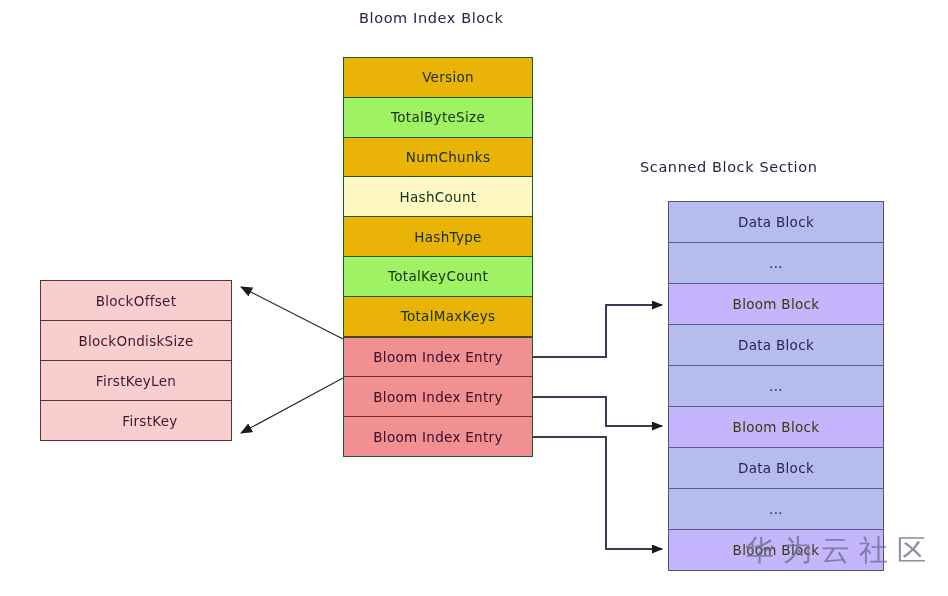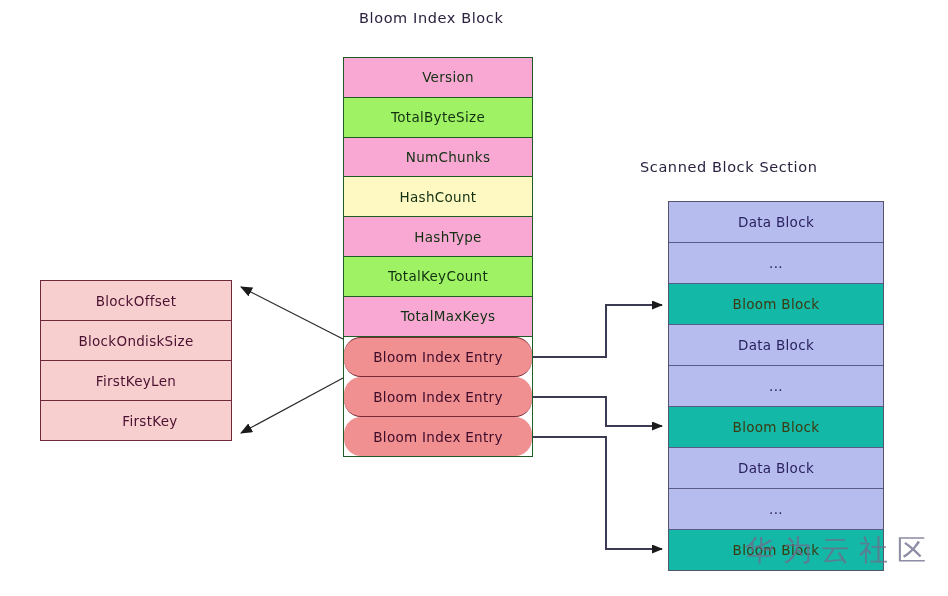--- a/index.html
+++ b/index.html
@@ -58,29 +58,29 @@
     width: 190px;
     height: 400px;
     border: 1.6px solid #1d5c23;
   }
   #bloom-index-block .row {
     flex: 1 1 0;
     border-bottom: 1.6px solid #1d5c23;
     color: #123012;
   }
   #bloom-index-block .row:last-child { border-bottom: none; }
-  .g-mid   { background: #f9a8d4; padding-left: 20px; }
+  .g-mid   { background: #eab308; padding-left: 20px; }
   .g-light { background: #9ef263; }
   .g-pale  { background: #fef9c3; }
   .r-entry {
     background: #f09090;
     color: #3d0b2a !important;
     border-color: #7a2a36 !important;
   }
-  #bloom-index-block .r-entry { border-bottom-color: #7a2a36 !important; border-radius: 17px; }
+  #bloom-index-block .r-entry { border-bottom-color: #7a2a36 !important; }
   .entry-divider-top { border-top: 1.6px solid #7a2a36; }
 
   
   #bloom-index-entry-detail {
     left: 40px;
     top: 280px;
     width: 192px;
     height: 161px;
     border: 1.6px solid #6e2a3b;
     background: #f8cfcf;
@@ -101,21 +101,21 @@
     height: 370px;
     border: 1.6px solid #54546e;
   }
   #scanned-block-section .row {
     flex: 1 1 0;
     border-bottom: 1.3px solid #5a5a86;
     color: #2b2160;
   }
   #scanned-block-section .row:last-child { border-bottom: none; }
   .b-data  { background: #b6bdee; }
-  .b-bloom { background: #14b8a6; color: #3b3a10 !important; text-align: right; }
+  .b-bloom { background: #c4b5fd; color: #3b3a10 !important; text-align: right; }
 
   
   svg.wires {
     position: absolute;
     left: 0; top: 0;
     width: 948px;
     height: 596px;
     overflow: visible;
     pointer-events: none;
   }

